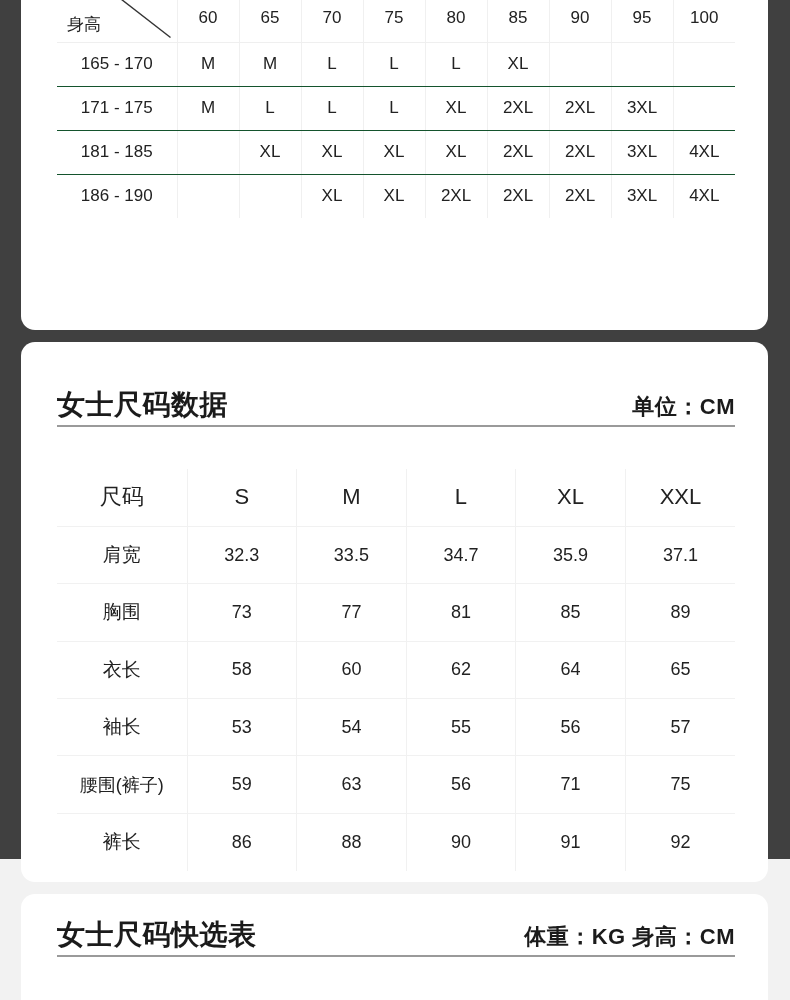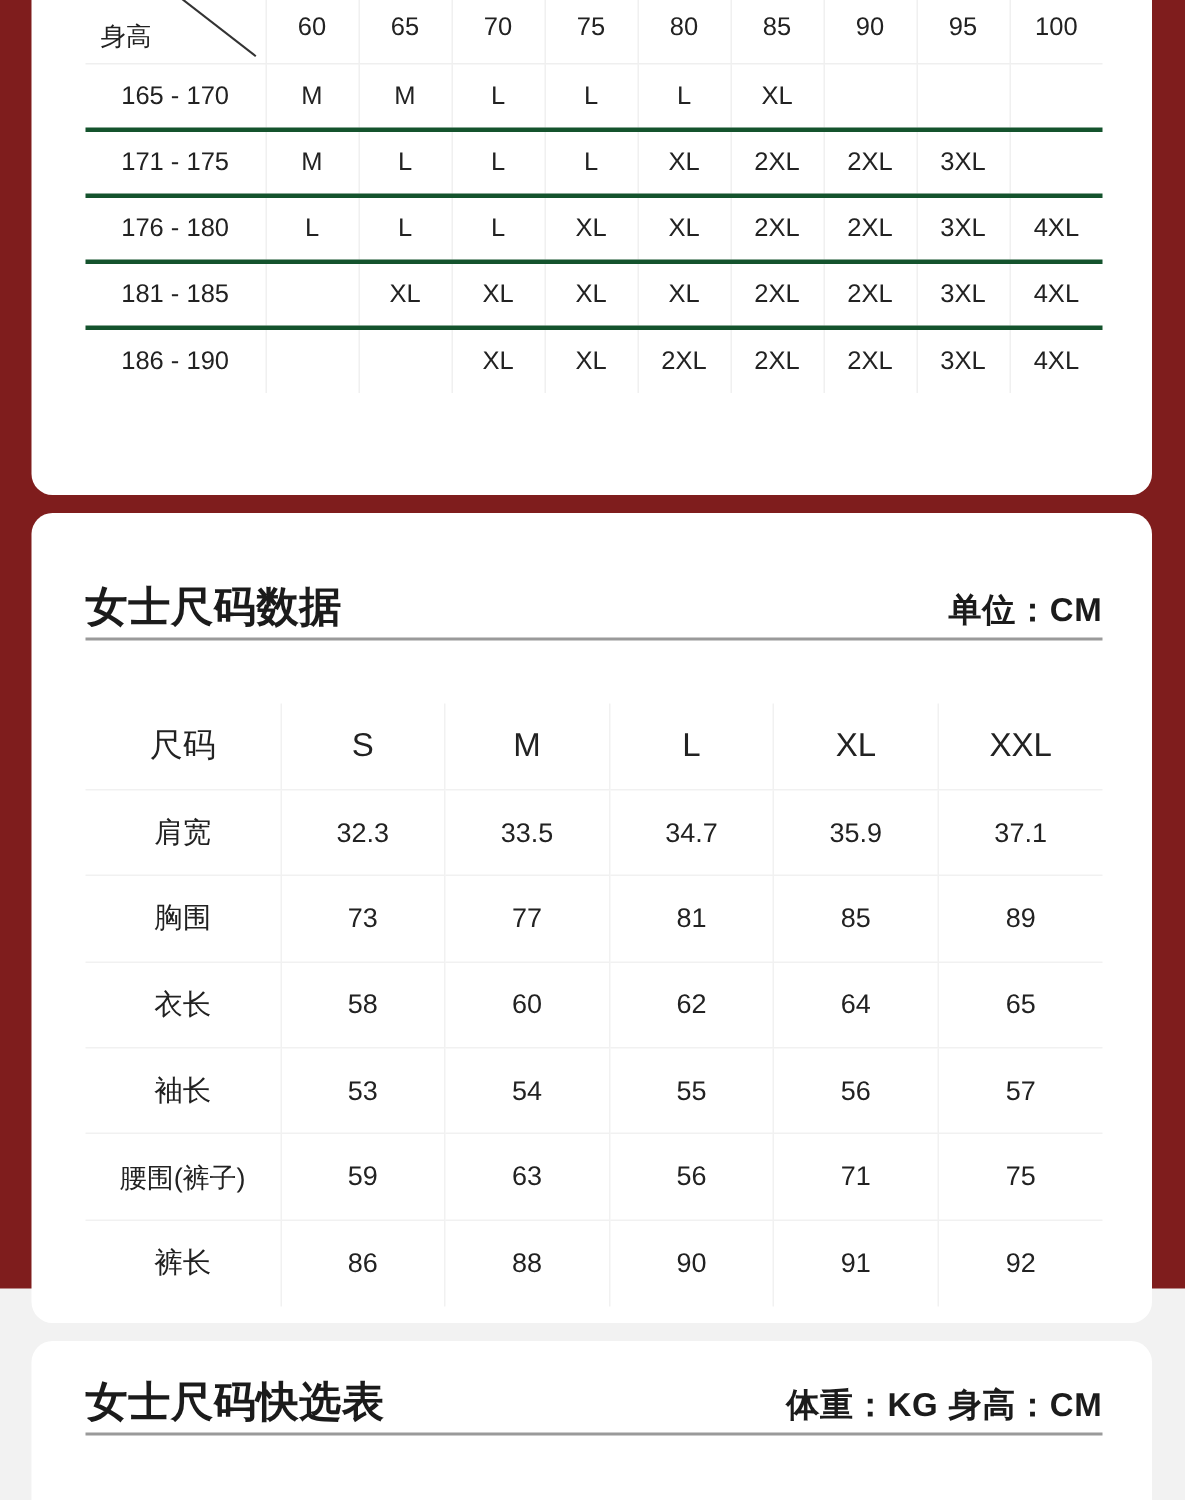--- a/index.html
+++ b/index.html
@@ -8,21 +8,21 @@
     height: 1000px;
     background: #f2f2f2;
     font-family: "Liberation Sans", "DejaVu Sans", sans-serif;
     color: #222;
     overflow: hidden;
   }
   .page {
     position: relative;
     width: 790px;
     height: 859px;
-    background: #7f1d1d;
+    background: #404040;
   }
 
   
   .card {
     position: absolute;
     left: 21px;
     width: 747px;
     background: #ffffff;
     border-radius: 14px;
   }
@@ -46,21 +46,21 @@
   #men-table {
     position: absolute;
     left: 36px;
     top: 180px;
     width: 678px;
   }
   #men-table td, #men-table th {
     height: 44px;
     font-size: 17px;
     border-right: 1px solid #f0f0f0;
-    border-bottom: 3px solid #14532d;
+    border-bottom: 1px solid #14532d;
   }
   #men-table tr td:last-child,
   #men-table tr th:last-child { border-right: none; }
   #men-table tr:last-child td { border-bottom: none; }
   #men-table col.lbl { width: 120px; }
   #men-table .corner {
     position: relative;
     height: 92px;
     border-bottom: 1px solid #efefef;
   }
@@ -199,32 +199,20 @@
           <td class="rowlab">171 - 175</td>
           <td>M</td>
           <td>L</td>
           <td>L</td>
           <td>L</td>
           <td>XL</td>
           <td>2XL</td>
           <td>2XL</td>
           <td>3XL</td>
           <td></td>
-        </tr>
-        <tr>
-          <td class="rowlab">176 - 180</td>
-          <td>L</td>
-          <td>L</td>
-          <td>L</td>
-          <td>XL</td>
-          <td>XL</td>
-          <td>2XL</td>
-          <td>2XL</td>
-          <td>3XL</td>
-          <td>4XL</td>
         </tr>
         <tr>
           <td class="rowlab">181 - 185</td>
           <td></td>
           <td>XL</td>
           <td>XL</td>
           <td>XL</td>
           <td>XL</td>
           <td>2XL</td>
           <td>2XL</td>

